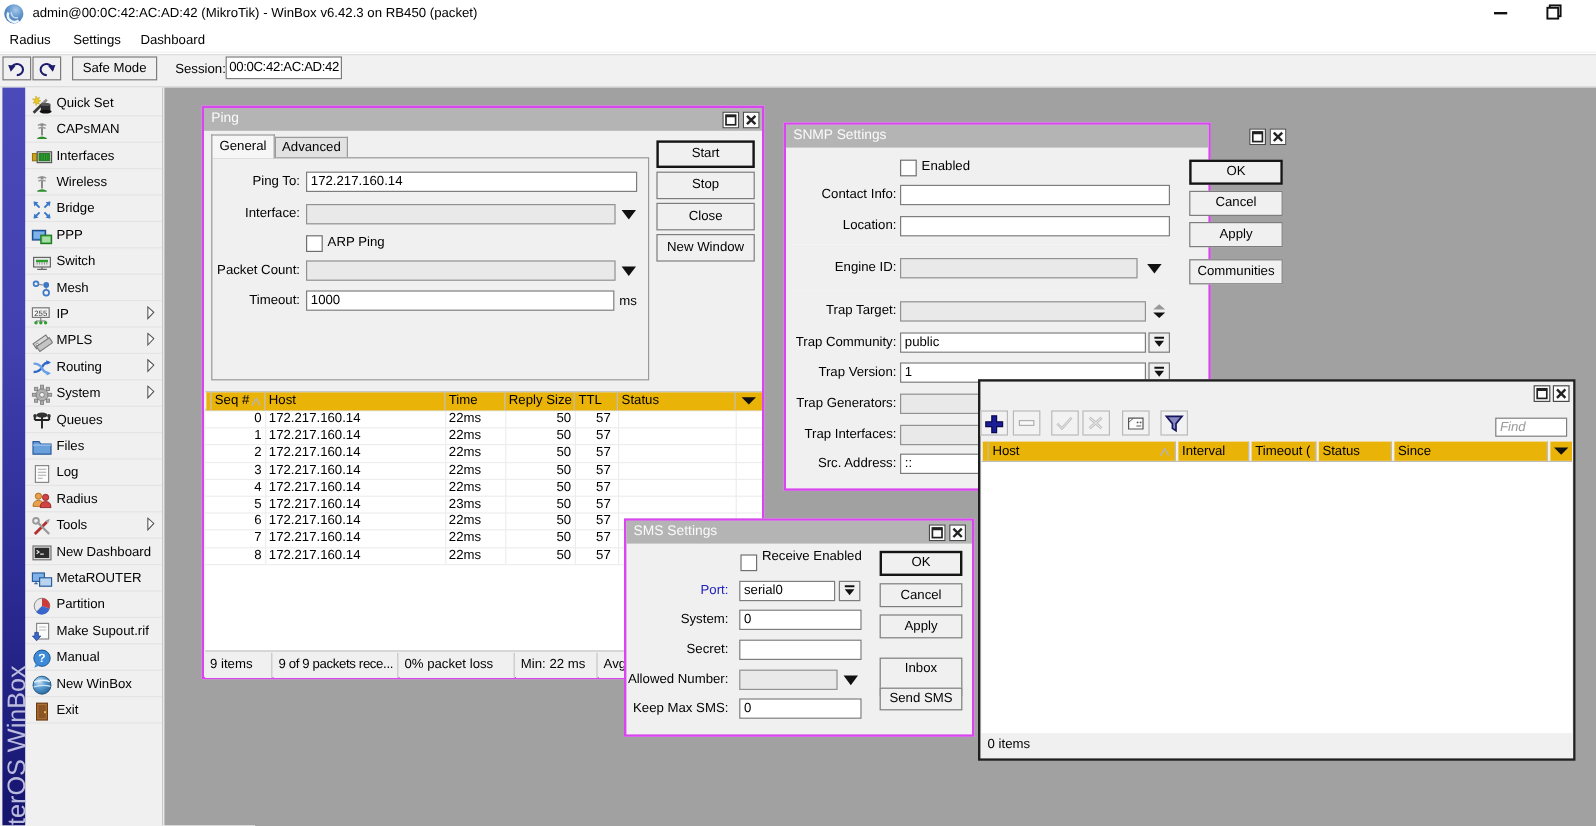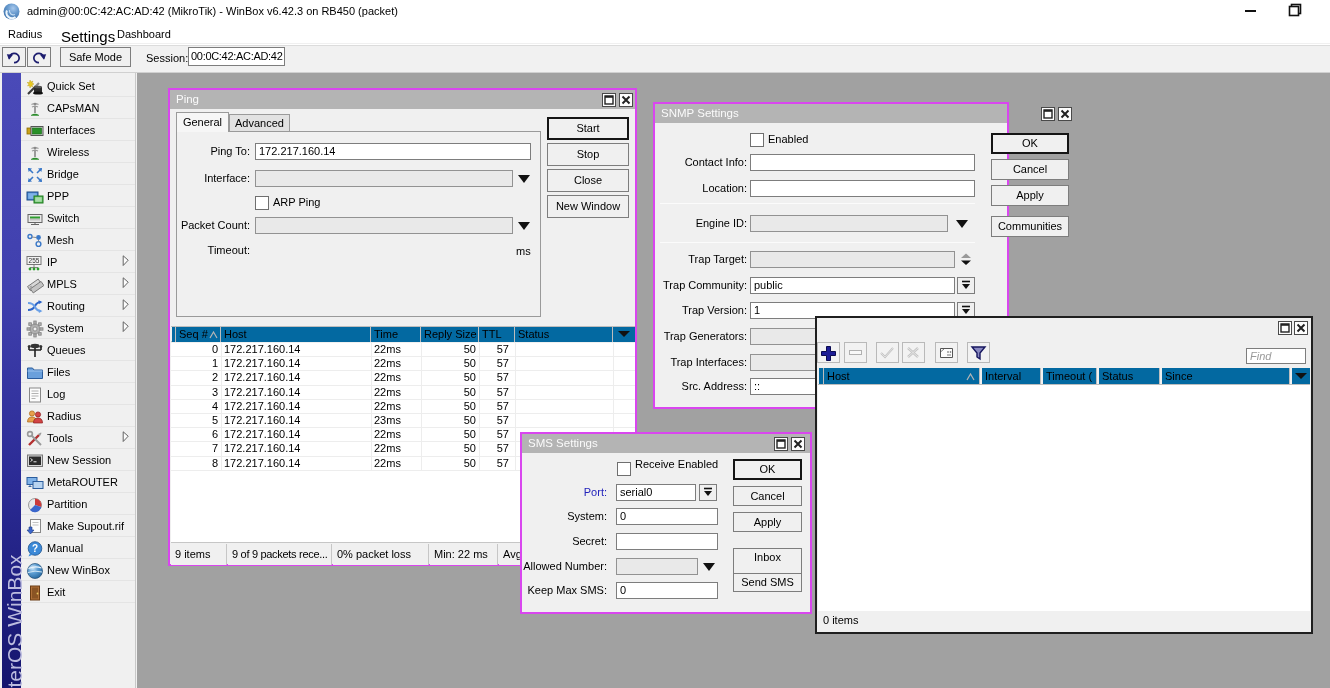--- a/index.html
+++ b/index.html
@@ -27,21 +27,21 @@
 .tb.act{background:#4747b3;color:#fff}
 .wbtn{position:absolute;width:14px;height:14px;background:#fdfdfd;border:1px solid #4a4a4a}
 .lbl{position:absolute;height:16px;line-height:16px;text-align:right;white-space:nowrap}
 .in{position:absolute;background:#fff;border:1px solid #7d7d7d;font-size:11px;line-height:14px;padding:0 3px;white-space:nowrap}
 .ind{position:absolute;background:#e9e9e9;border:1px solid #929292}
 .btn{position:absolute;background:#f0f0f0;border:1px solid #7d7d7d;font-size:11px;text-align:center;color:#000}
 .btn.def{border:2px solid #151515}
 .chk{position:absolute;width:14px;height:14px;background:#fff;border:1px solid #6f6f6f}
 .carr{position:absolute;width:0;height:0;border-left:6px solid transparent;border-right:6px solid transparent;border-top:8px solid #111}
 .sep{position:absolute;height:1px;background:#dadada;border-bottom:1px solid #fbfbfb}
-.hc{position:absolute;background:#0369a1;border-right:1px solid #bdbdbd;font-size:11px;line-height:15px;padding-left:3px;white-space:nowrap;overflow:hidden}
+.hc{position:absolute;background:#eab308;border-right:1px solid #bdbdbd;font-size:11px;line-height:15px;padding-left:3px;white-space:nowrap;overflow:hidden}
 .sc{position:absolute;background:#f0f0f0;border-right:1px solid #c6c6c6;font-size:11px;line-height:20px;padding-left:4px;white-space:nowrap;overflow:hidden}
 .ddb{position:absolute;background:#f0f0f0;border:1px solid #7d7d7d}
 </style></head><body>
 <div id="stage">
 
 <div id="titlebar">
  <svg class="abs" style="left:3px;top:3px" width="17" height="17" viewBox="0 0 17 17">
   <defs>
           <radialGradient id="gl" cx="60%" cy="30%" r="80%">
    <stop offset="0%" stop-color="#a8c8ec"></stop>
@@ -55,21 +55,21 @@
  </svg>
  <div class="abs" style="left:27px;top:5px;font-size:11px">admin@00:0C:42:AC:AD:42 (MikroTik) - WinBox v6.42.3 on RB450 (packet)</div>
  <div class="abs" style="left:1245px;top:10px;width:11px;height:2px;background:#111"></div>
  <svg class="abs" style="left:1288px;top:3px" width="14" height="14" viewBox="0 0 14 14">
   <rect x="3.5" y="1.5" width="9" height="9" fill="none" stroke="#111" stroke-width="1.6"></rect>
   <rect x="1.5" y="3.5" width="9" height="9" fill="#fff" stroke="#111" stroke-width="1.6"></rect>
  </svg>
 </div>
 <div id="menubar">
  <div class="abs" style="left:8px;top:6px;font-size:11px">Radius</div>
- <div class="abs" style="left:61px;top:6px;font-size:15px">Settings</div>
+ <div class="abs" style="left:61px;top:6px;font-size:11px">Settings</div>
  <div class="abs" style="left:117px;top:6px;font-size:11px">Dashboard</div>
 </div>
 <div id="toolbar">
  <div class="btn" style="left:2px;top:1px;width:24px;height:20px">
   <svg width="16" height="14" viewBox="0 0 16 14" style="margin-top:2px">
    <path d="M3.2,8.5 A5,4.6 0 1 1 8,12.6" fill="none" stroke="#1c1c6e" stroke-width="1.7"></path>
    <path d="M0.8,4.2 L7,4.8 L3,9.8 Z" fill="#1c1c6e"></path>
   </svg>
  </div>
  <div class="btn" style="left:27px;top:1px;width:24px;height:20px">
@@ -272,21 +272,21 @@
             <path d="M1.2,0.8 L1.2,10.5 L6.2,5.2 Z" fill="#fcfcfc" stroke="#555" stroke-width="0.9" stroke-linejoin="miter"></path>
           </svg>
         </div>
 <div class="mi" style="top:376px">
           <svg width="18" height="18" viewBox="0 0 18 18">
             <rect x="1.5" y="3" width="15" height="11.5" fill="#d8d8d8" stroke="#777" stroke-width="1"></rect>
             <rect x="3" y="4.5" width="12" height="8.5" fill="#2b2b2b"></rect>
             <path d="M4.5,6.5 l2,1.5 -2,1.5" stroke="#e8e8e8" stroke-width="1" fill="none"></path>
             <path d="M7.5,9.8 h3" stroke="#e8e8e8" stroke-width="1"></path>
           </svg>
-          <div class="t">New Session</div>
+          <div class="t">New Dashboard</div>
         </div>
 <div class="mi" style="top:398px">
           <svg width="18" height="18" viewBox="0 0 18 18">
             <rect x="1" y="3.5" width="10" height="7" fill="#7fb2e8" stroke="#2a5c9c" stroke-width="1"></rect>
             <rect x="7" y="7.5" width="10" height="7" fill="#b8d4f0" stroke="#2a5c9c" stroke-width="1"></rect>
             <path d="M4,10.5 v2 M2.5,12.5 h3" stroke="#2a5c9c" stroke-width="0.9"></path>
           </svg>
           <div class="t">MetaROUTER</div>
         </div>
 <div class="mi" style="top:420px">
@@ -355,20 +355,21 @@
 <div class="in" style="left:85px;top:53px;width:276px;height:17px;line-height:15px;z-index:4">172.217.160.14</div>
 <div class="lbl" style="left:0px;top:80px;width:80px;z-index:4">Interface:</div>
 <div class="ind" style="left:85px;top:80px;width:258px;height:17px;z-index:4"></div>
 <div class="carr" style="left:348px;top:85px;z-index:4"></div>
 <div class="chk" style="left:85px;top:106px;z-index:4"></div>
 <div class="abs" style="left:103px;top:106px;z-index:4;line-height:13px">ARP Ping</div>
 <div class="lbl" style="left:0px;top:127px;width:80px;z-index:4">Packet Count:</div>
 <div class="ind" style="left:85px;top:127px;width:258px;height:17px;z-index:4"></div>
 <div class="carr" style="left:348px;top:132px;z-index:4"></div>
 <div class="lbl" style="left:0px;top:152px;width:80px;z-index:4">Timeout:</div>
+<div class="in" style="left:85px;top:152px;width:257px;height:17px;line-height:15px;z-index:4">1000</div>
 <div class="abs" style="left:346px;top:155px;z-index:4">ms</div>
 <div class="btn def" style="left:377px;top:27px;width:82px;height:23px;line-height:19px">Start</div>
 <div class="btn" style="left:377px;top:53px;width:82px;height:23px;line-height:21px">Stop</div>
 <div class="btn" style="left:377px;top:79px;width:82px;height:23px;line-height:21px">Close</div>
 <div class="btn" style="left:377px;top:105px;width:82px;height:23px;line-height:21px">New Window</div>
 <div class="abs" style="left:1px;top:236px;width:464px;height:16px;background:#f0f0f0;border-top:1px solid #bdbdbd;border-bottom:1px solid #bdbdbd">
 <div class="hc" style="left:1px;top:0;width:3px;height:15px"></div>
 <div class="hc" style="left:5px;top:0;width:45px;height:15px">Seq #</div>
 <div class="hc" style="left:50px;top:0;width:150px;height:15px">Host</div>
 <div class="hc" style="left:200px;top:0;width:50px;height:15px">Time</div>

